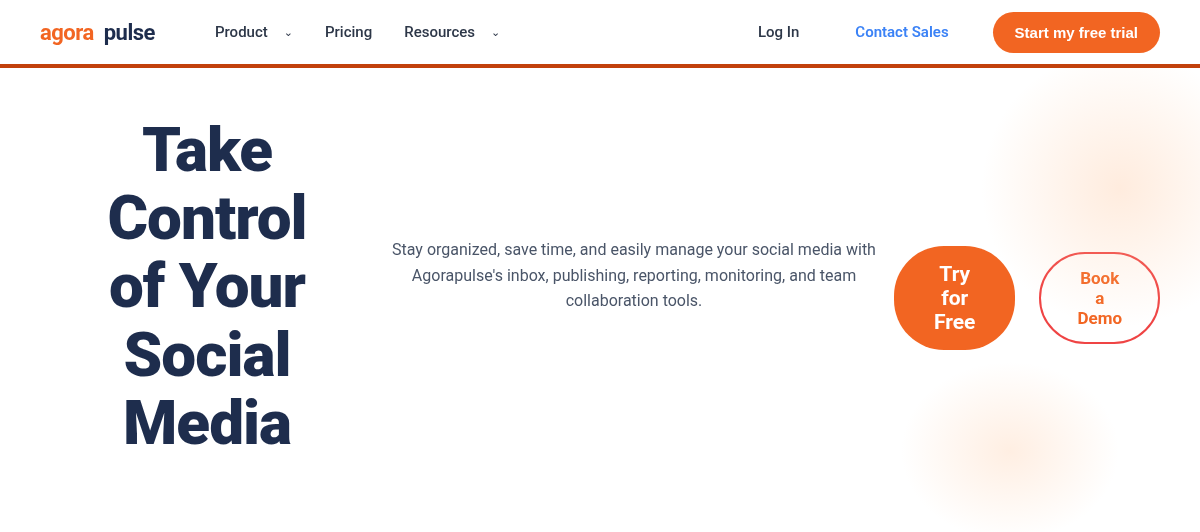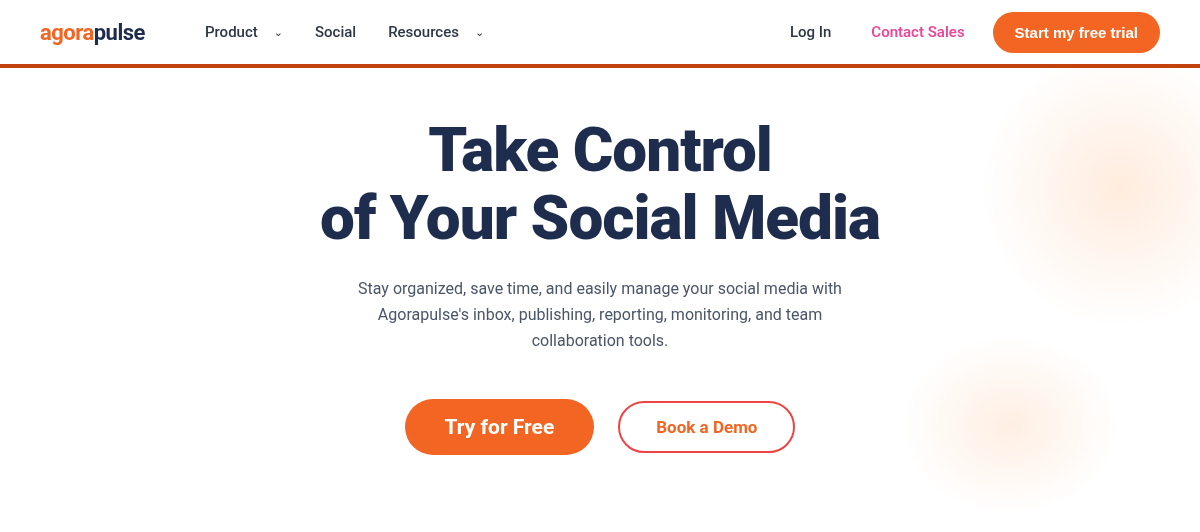--- a/index.html
+++ b/index.html
@@ -40,20 +40,21 @@
       font-size: 22px;
       font-weight: 700;
       letter-spacing: -0.5px;
     }
 
     .logo-pulse {
       color: #1e2d4d;
       font-size: 22px;
       font-weight: 700;
       letter-spacing: -0.5px;
+      margin-left: 10px;
     }
 
     .nav-links {
       display: flex;
       align-items: center;
       gap: 8px;
       flex: 1;
     }
 
     .nav-item {
@@ -70,34 +71,34 @@
     }
 
     .nav-item .chevron {
       font-size: 11px;
       color: #2d3748;
     }
 
     .nav-right {
       display: flex;
       align-items: center;
-      gap: 16px;
+      gap: 32px;
     }
 
     .nav-login {
       color: #2d3748;
       font-size: 15px;
       font-weight: 500;
       cursor: pointer;
       text-decoration: none;
       padding: 8px 12px;
     }
 
     .nav-contact {
-      color: #ec4899;
+      color: #3b82f6;
       font-size: 15px;
       font-weight: 600;
       cursor: pointer;
       text-decoration: none;
       padding: 8px 12px;
     }
 
     .nav-cta {
       background: #f26522;
       color: #ffffff;
@@ -106,21 +107,21 @@
       padding: 12px 22px;
       font-size: 15px;
       font-weight: 700;
       cursor: pointer;
       white-space: nowrap;
     }
 
     
     .hero {
       display: flex;
-      flex-direction: column;
+      flex-direction: row;
       align-items: center;
       justify-content: center;
       text-align: center;
       padding: 48px 40px 0;
       position: relative;
     }
 
     .hero-title {
       color: #1e2d4d;
       font-size: 62px;
@@ -200,21 +201,21 @@
     <span class="logo-agora">agora</span>
     <span class="logo-pulse">pulse</span>
   </a>
 
   <div class="nav-links">
     <a class="nav-item" href="#">
       <span>Product</span>
       <span class="chevron">⌄</span>
     </a>
     <a class="nav-item" href="#">
-      <span>Social</span>
+      <span>Pricing</span>
     </a>
     <a class="nav-item" href="#">
       <span>Resources</span>
       <span class="chevron">⌄</span>
     </a>
   </div>
 
   <div class="nav-right">
     <a class="nav-login" href="#">
       <span>Log In</span>

